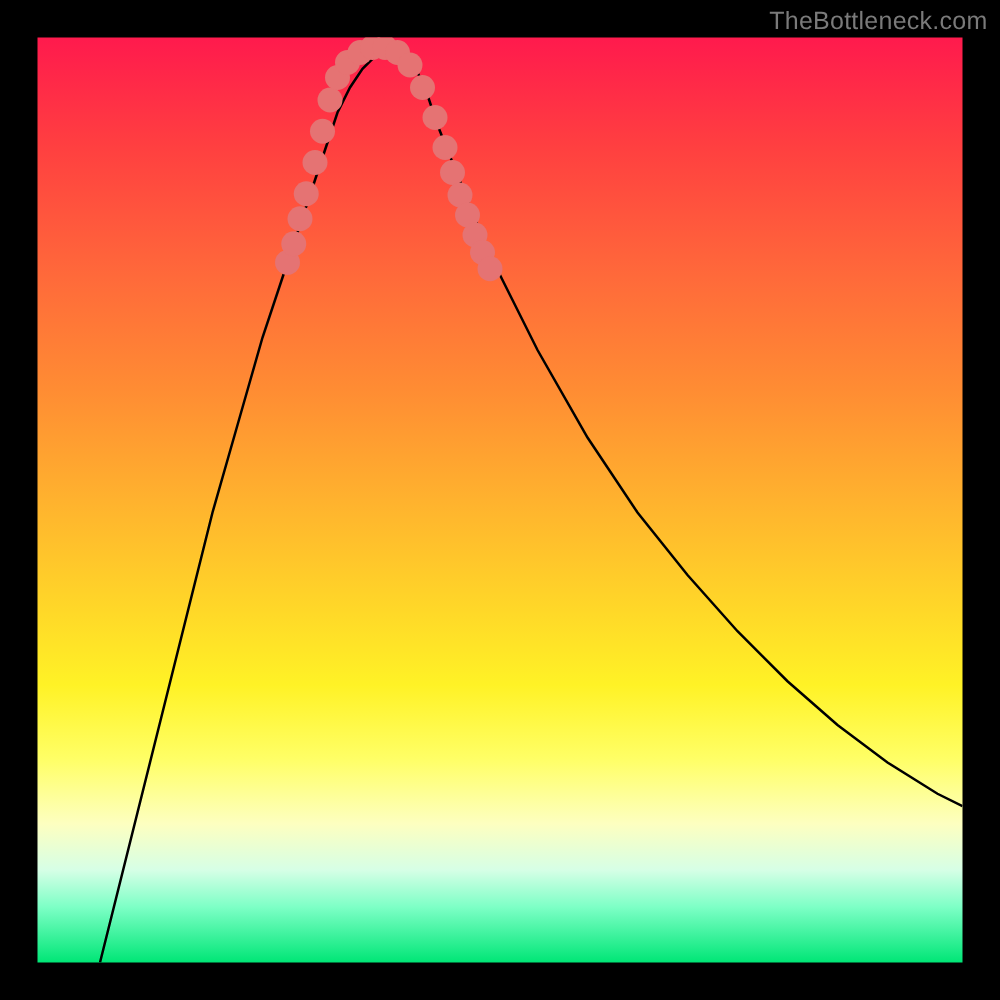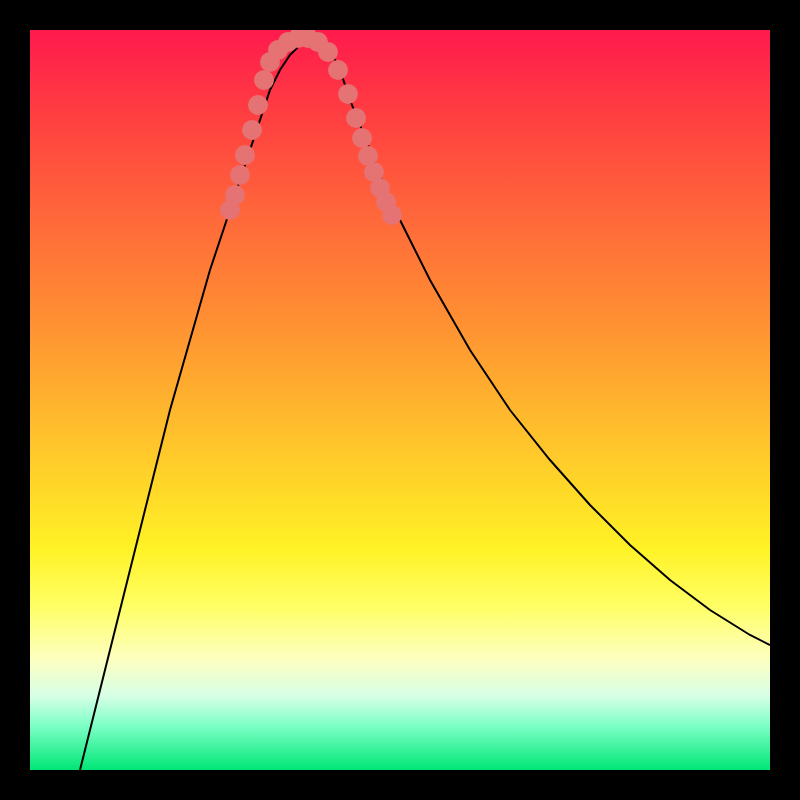--- a/index.html
+++ b/index.html
@@ -55,20 +55,21 @@
     color: #7a7a7a;
     font-size: 20px;
     letter-spacing: 0.2px;
     font-weight: 400;
   }
 </style>
 </head>
 <body>
 
 <div class="frame">
+  <div class="watermark">TheBottleneck.com</div>
   <div class="plot">
     <svg class="curve" viewBox="0 0 740 740" preserveAspectRatio="none">
       <path id="main-curve" fill="none" stroke="#000" stroke-width="2" d="M50 740 L60 700 L80 620 L100 540 L120 460 L140 380 L160 310 L180 240 L200 180 L210 150 L220 120 L230 90 L240 60 L250 40 L260 25 L270 15 L280 10 L290 10 L300 20 L310 40 L320 70 L340 120 L360 170 L380 210 L400 250 L440 320 L480 380 L520 430 L560 475 L600 515 L640 550 L680 580 L720 605 L740 615"></path>
       <g id="marker-group">
           <circle cx="200" cy="180" r="10" fill="#e57373"></circle>
           <circle cx="205" cy="165" r="10" fill="#e57373"></circle>
           <circle cx="210" cy="145" r="10" fill="#e57373"></circle>
           <circle cx="215" cy="125" r="10" fill="#e57373"></circle>
           <circle cx="222" cy="100" r="10" fill="#e57373"></circle>
           <circle cx="228" cy="75" r="10" fill="#e57373"></circle>

